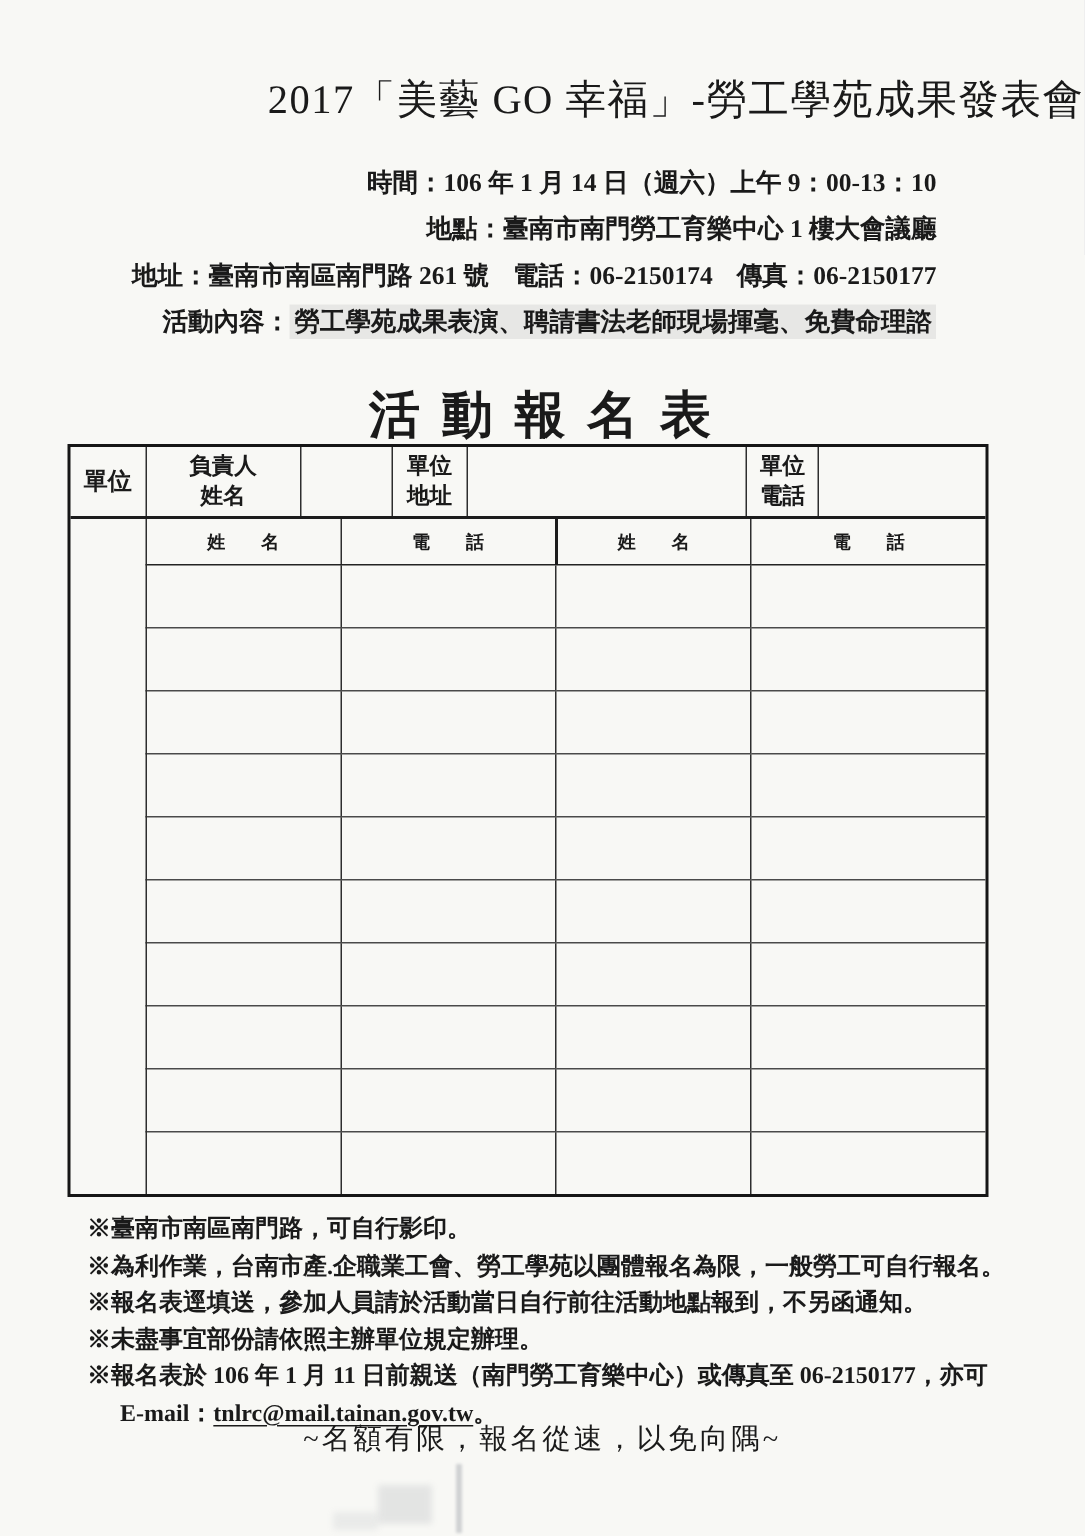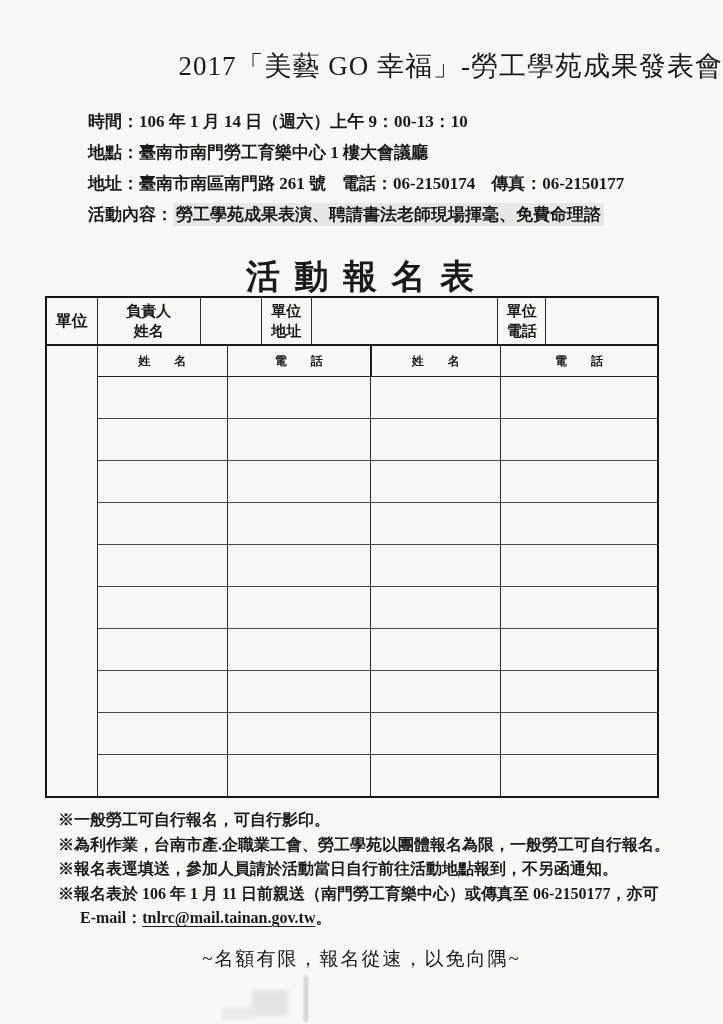--- a/index.html
+++ b/index.html
@@ -18,21 +18,21 @@
     color:var(--ink);
   }
   .doc-title{
     position:absolute;top:48px;left:0;width:100%;
     margin:0;text-align:right;
     font-size:27px;font-weight:normal;letter-spacing:1px;
     white-space:nowrap;
   }
   .details{
     position:absolute;left:88px;top:106px;
-    font-size:17px;font-weight:bold;white-space:nowrap;
+    font-size:17px;font-weight:bold;white-space:nowrap;text-align:right;
   }
   .detail-line{height:31px;line-height:31px;}
   .gap{display:inline-block;width:16px;}
   mark.hl{background:var(--highlight);color:inherit;padding:2px 3px;}
   .content-line2{padding-left:86px;}
   .form-title{
     position:absolute;top:254px;left:0;width:100%;
     margin:0;text-align:center;
     font-size:34px;font-weight:bold;letter-spacing:3px;
   }
@@ -216,23 +216,24 @@
             <td class="fill-cell"></td>
             <td class="fill-cell mid-divider"></td>
             <td class="fill-cell"></td>
             <td class="fill-cell"></td>
           </tr>
         </tbody>
     </table>
   </div>
 
   <div class="notes">
-    <div class="note">※一般勞工可自行報名，可自行影印。</div>
+    <div class="note">※臺南市南區南門路，可自行影印。</div>
     <div class="note">※為利作業，台南市產.企職業工會、勞工學苑以團體報名為限，一般勞工可自行報名。</div>
     <div class="note">※報名表逕填送，參加人員請於活動當日自行前往活動地點報到，不另函通知。</div>
+    <div class="note">※未盡事宜部份請依照主辦單位規定辦理。</div>
     <div class="note">※報名表於 106 年 1 月 11 日前親送（南門勞工育樂中心）或傳真至 06-2150177，亦可</div>
     <div class="note email-line">
       <span>E-mail：</span><span class="email">tnlrc@mail.tainan.gov.tw</span><span>。</span>
     </div>
   </div>
 
   <div class="slogan">~名額有限，報名從速，以免向隅~</div>
 
   <div class="smudge s1"></div>
   <div class="smudge s2"></div>

